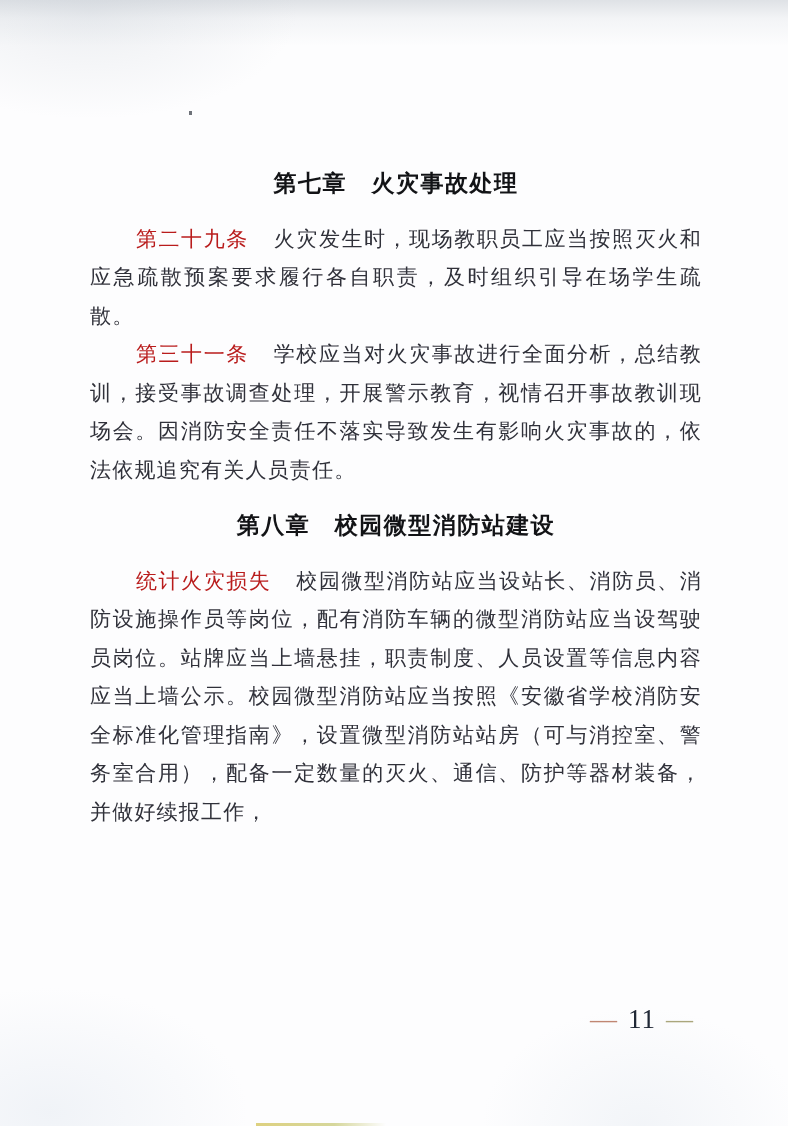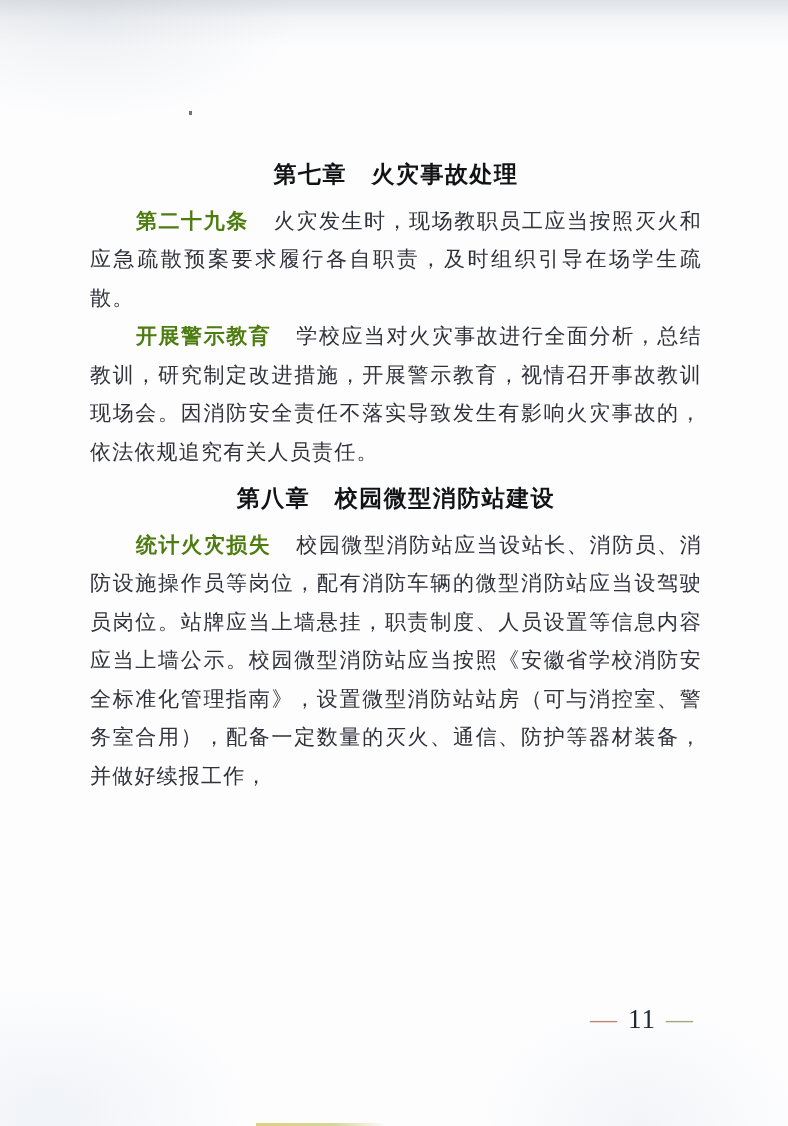--- a/index.html
+++ b/index.html
@@ -64,39 +64,39 @@
     position: absolute;
     left: 90px;
     top: 147px;
     width: 612px;
     font-size: 21px;
     line-height: 38.5px;
     letter-spacing: 1.2px;
     text-align: justify;
   }
   .chapter-heading {
-    margin: 8px;
+    margin: 17px;
     font-family: "Liberation Sans", "DejaVu Sans", sans-serif;
     font-weight: 700;
     font-size: 23px;
     line-height: 38.5px;
     letter-spacing: 1.5px;
     text-align: center;
     color: #121316;
     text-indent: 0;
   }
   .article {
     margin: 0;
     text-indent: 46px;
     color: #30313a;
   }
   .article .num {
     font-family: "Liberation Sans", "DejaVu Sans", sans-serif;
-    font-weight: 700;
-    color: #4d7c0f;
+    font-weight: 400;
+    color: #b91c1c;
     margin-right: 25px;
     margin-top: 22px;
   }
   .page-number {
     position: absolute;
     left: 590px;
     top: 1006px;
     width: 84px;
     font-size: 27px;
     line-height: 26px;
@@ -121,21 +121,21 @@
   <div class="scan-speck"></div>
   <div class="scan-bottom-artifact"></div>
 
   <div class="content">
 
     <h2 class="chapter-heading">第七章　火灾事故处理</h2>
 
     <p class="article"><span class="num">第二十九条</span><span>火灾发生时，现场教职员工应当按照灭火和应急疏散预案要求履行各自职责，及时组织引导在场学生疏散。</span></p>
 
 
-    <p class="article"><span class="num">开展警示教育</span><span>学校应当对火灾事故进行全面分析，总结教训，研究制定改进措施，开展警示教育，视情召开事故教训现场会。因消防安全责任不落实导致发生有影响火灾事故的，依法依规追究有关人员责任。</span></p>
+    <p class="article"><span class="num">第三十一条</span><span>学校应当对火灾事故进行全面分析，总结教训，接受事故调查处理，开展警示教育，视情召开事故教训现场会。因消防安全责任不落实导致发生有影响火灾事故的，依法依规追究有关人员责任。</span></p>
 
     <h2 class="chapter-heading">第八章　校园微型消防站建设</h2>
 
 
     <p class="article"><span class="num">统计火灾损失</span><span>校园微型消防站应当设站长、消防员、消防设施操作员等岗位，配有消防车辆的微型消防站应当设驾驶员岗位。站牌应当上墙悬挂，职责制度、人员设置等信息内容应当上墙公示。校园微型消防站应当按照《安徽省学校消防安全标准化管理指南》，设置微型消防站站房（可与消控室、警务室合用），配备一定数量的灭火、通信、防护等器材装备，并做好续报工作，</span></p>
 
   </div>
 
   <div class="page-number"><span class="dash-left">—</span><span class="num">11</span><span class="dash-right">—</span></div>
 

